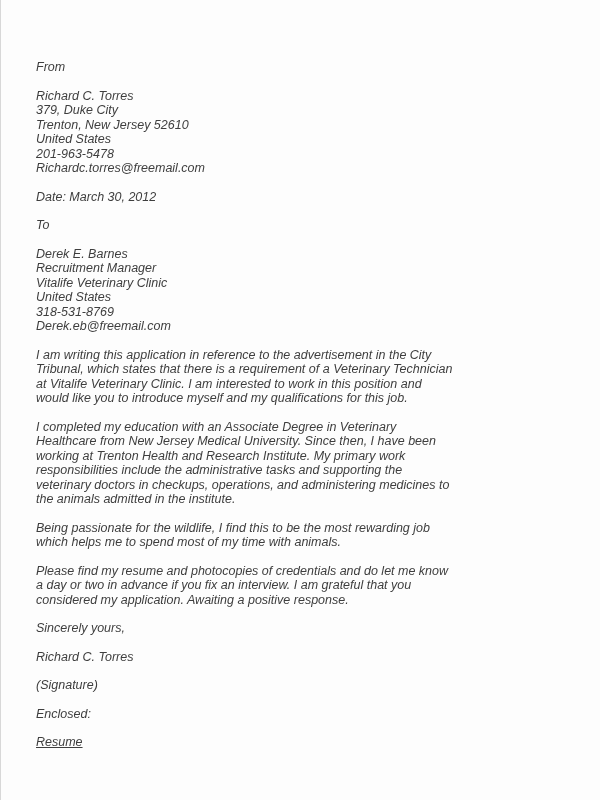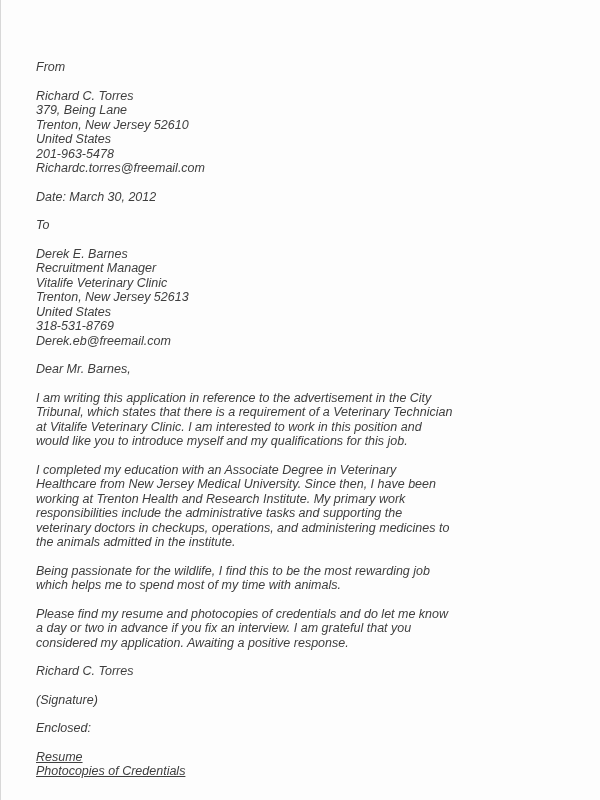--- a/index.html
+++ b/index.html
@@ -49,53 +49,51 @@
 <body>
 
 <div class="page-edge-line"></div>
 
 <div class="page">
 
   <p>From</p>
 
   <div class="block">
     <div>Richard C. Torres</div>
-    <div>379, Being Lane</div>
+    <div>379, Duke City</div>
     <div>Trenton, New Jersey 52610</div>
     <div>United States</div>
     <div>201-963-5478</div>
     <div>Richardc.torres@freemail.com</div>
   </div>
 
   <p>Date: March 30, 2012</p>
 
   <p>To</p>
 
   <div class="block">
     <div>Derek E. Barnes</div>
     <div>Recruitment Manager</div>
     <div>Vitalife Veterinary Clinic</div>
-    <div>Trenton, New Jersey 52613</div>
     <div>United States</div>
     <div>318-531-8769</div>
     <div>Derek.eb@freemail.com</div>
   </div>
 
-  <p>Dear Mr. Barnes,</p>
 
   <p>I am writing this application in reference to the advertisement in the City Tribunal, which states that there is a requirement of a Veterinary Technician at Vitalife Veterinary Clinic. I am interested to work in this position and would like you to introduce myself and my qualifications for this job.</p>
   <p>I completed my education with an Associate Degree in Veterinary Healthcare from New Jersey Medical University. Since then, I have been working at Trenton Health and Research Institute. My primary work responsibilities include the administrative tasks and supporting the veterinary doctors in checkups, operations, and administering medicines to the animals admitted in the institute.</p>
   <p>Being passionate for the wildlife, I find this to be the most rewarding job which helps me to spend most of my time with animals.</p>
   <p>Please find my resume and photocopies of credentials and do let me know a day or two in advance if you fix an interview. I am grateful that you considered my application. Awaiting a positive response.</p>
 
+  <p>Sincerely yours,</p>
 
   <p>Richard C. Torres</p>
 
   <p>(Signature)</p>
 
   <p>Enclosed:</p>
 
   <div class="block enclosure-block">
     <div>Resume</div>
-    <div>Photocopies of Credentials</div>
   </div>
 
 </div>
 
 </body></html>

